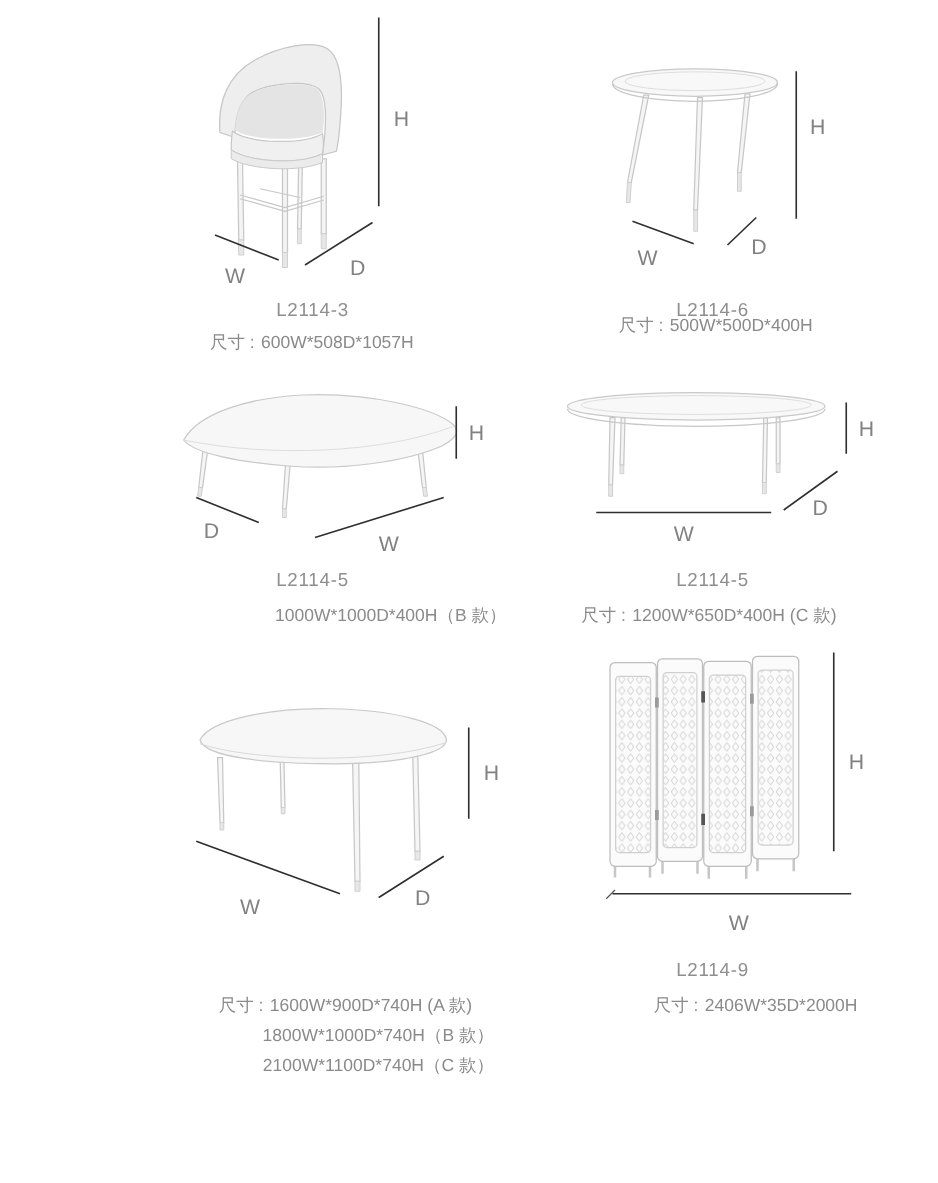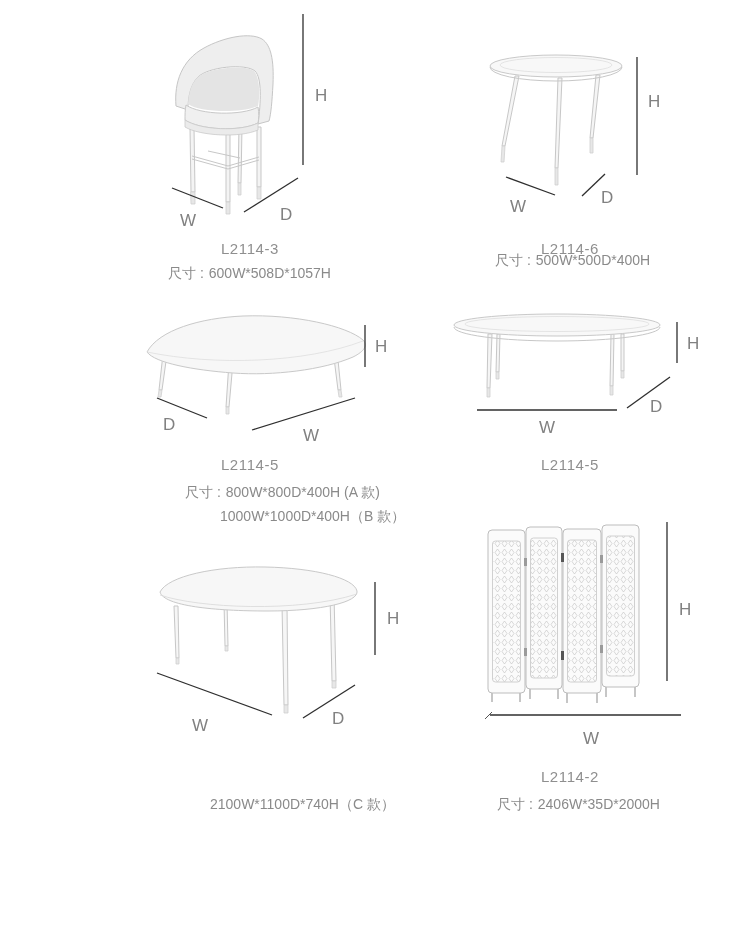--- a/index.html
+++ b/index.html
@@ -108,21 +108,20 @@
     </g>
     <line class="dline" x1="240" y1="25" x2="240" y2="67"></line>
     <text class="dimletter" x="250" y="52">H</text>
     <line class="dline" x1="32" y1="98" x2="82" y2="118"></line>
     <text class="dimletter" x="38" y="130">D</text>
     <line class="dline" x1="127" y1="130" x2="230" y2="98"></line>
     <text class="dimletter" x="178" y="141">W</text>
   </svg>
   <div class="code" style="left:100px;top:456px">L2114-5</div>
   <div class="dims" style="left:185px;top:480px">
-    <div><span class="prefix">尺寸 :</span><span>800W*800D*400H (A 款)</span></div>
     <div class="cont"><span>1000W*1000D*400H（B 款）</span></div>
   </div>
 
   <svg class="fig" style="left:440px;top:300px" width="265" height="145" viewBox="0 0 265 145">
     <g>
       <path class="skf" fill="#f5f5f5" d="M48,34 L52,34 L50,88 L47,88 Z"></path>
       <path class="cap" d="M50,88 L47,88 L47,97 L50,97 Z"></path>
       <path class="skf" fill="#f5f5f5" d="M57,34 L60,34 L59,72 L56,72 Z"></path>
       <path class="cap" d="M59,72 L56,72 L56,79 L59,79 Z"></path>
       <path class="skf" fill="#f5f5f5" d="M171,34 L174,34 L173,86 L170,86 Z"></path>
@@ -134,20 +133,23 @@
       <ellipse cx="117" cy="24" rx="92" ry="7.5" fill="none" stroke="#dedede" stroke-width=".8"></ellipse>
     </g>
     <line class="dline" x1="237" y1="22" x2="237" y2="63"></line>
     <text class="dimletter" x="247" y="49">H</text>
     <line class="dline" x1="37" y1="110" x2="177" y2="110"></line>
     <text class="dimletter" x="99" y="133">W</text>
     <line class="dline" x1="187" y1="108" x2="230" y2="77"></line>
     <text class="dimletter" x="210" y="112">D</text>
   </svg>
   <div class="code" style="left:420px;top:456px">L2114-5</div>
+  <div class="dims" style="left:465px;top:480px">
+    <div><span class="prefix">尺寸 :</span><span>1200W*650D*400H (C 款)</span></div>
+  </div>
 
   <svg class="fig" style="left:128px;top:550px" width="275" height="185" viewBox="0 0 275 185">
     <g>
       <path class="skf" fill="#f6f6f6" d="M46,56 L50,56 L51,108 L48,108 Z"></path>
       <path class="cap" d="M48,108 L51,108 L51,114 L48,114 Z"></path>
       <path class="skf" fill="#f6f6f6" d="M96,52 L99,52 L100,96 L97,96 Z"></path>
       <path class="cap" d="M97,96 L100,96 L100,101 L97,101 Z"></path>
       <path class="skf" fill="#f6f6f6" d="M154,55 L159,55 L160,155 L156,155 Z"></path>
       <path class="cap" d="M156,155 L160,155 L160,163 L156,163 Z"></path>
       <path class="skf" fill="#f6f6f6" d="M202,45 L206,45 L208,131 L204,131 Z"></path>
@@ -157,20 +159,22 @@
       <path fill="none" stroke="#d8d8d8" stroke-width=".8" d="M32,45 C70,58 170,63 229,44"></path>
     </g>
     <line class="dline" x1="247" y1="32" x2="247" y2="105"></line>
     <text class="dimletter" x="259" y="74">H</text>
     <line class="dline" x1="29" y1="123" x2="144" y2="165"></line>
     <text class="dimletter" x="64" y="181">W</text>
     <line class="dline" x1="175" y1="168" x2="227" y2="135"></line>
     <text class="dimletter" x="204" y="174">D</text>
   </svg>
   <div class="dims" style="left:175px;top:792px">
+    <div><span class="prefix">尺寸 :</span><span>1600W*900D*740H  (A 款)</span></div>
+    <div class="cont"><span>1800W*1000D*740H（B 款）</span></div>
     <div class="cont"><span>2100W*1100D*740H（C 款）</span></div>
   </div>
 
   <svg class="fig" style="left:452px;top:503px" width="250" height="248" viewBox="0 0 250 248">
     <defs>
       <pattern id="lat" width="7" height="9" patternUnits="userSpaceOnUse">
         <path d="M3.5,1 L6,4.5 L3.5,8 L1,4.5 Z" fill="none" stroke="#c9c9c9" stroke-width="0.7"></path>
       </pattern>
     </defs>
     <g>
@@ -205,18 +209,18 @@
         <rect x="148" y="52" width="3" height="8" fill="#9a9a9a"></rect>
         <rect x="148" y="142" width="3" height="8" fill="#9a9a9a"></rect>
       </g>
     </g>
     <line class="dline" x1="215" y1="19" x2="215" y2="178"></line>
     <text class="dimletter" x="227" y="112">H</text>
     <line x1="33" y1="216" x2="40" y2="209" stroke="#555" stroke-width="1"></line>
     <line class="dline" x1="38" y1="212" x2="229" y2="212"></line>
     <text class="dimletter" x="131" y="241">W</text>
   </svg>
-  <div class="code" style="left:420px;top:768px">L2114-2</div>
-  <div class="dims" style="left:497px;top:792px">
+  <div class="code" style="left:420px;top:768px">L2114-9</div>
+  <div class="dims" style="left:523px;top:792px">
     <div><span class="prefix">尺寸 :</span><span>2406W*35D*2000H</span></div>
   </div>
 
 </div>
 
 </body></html>

